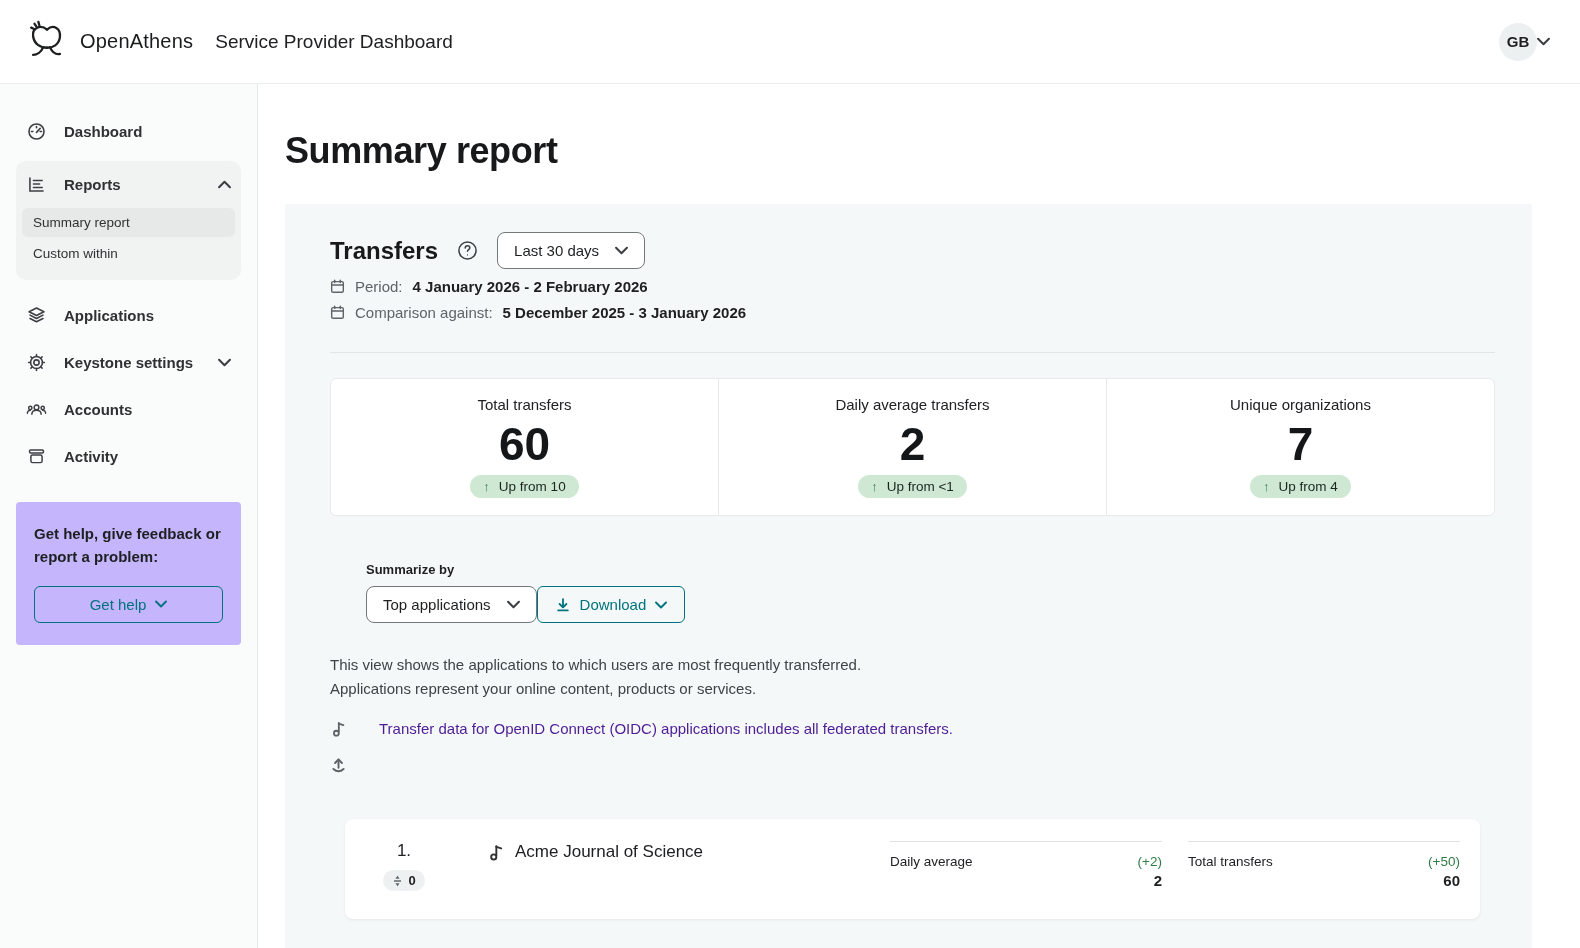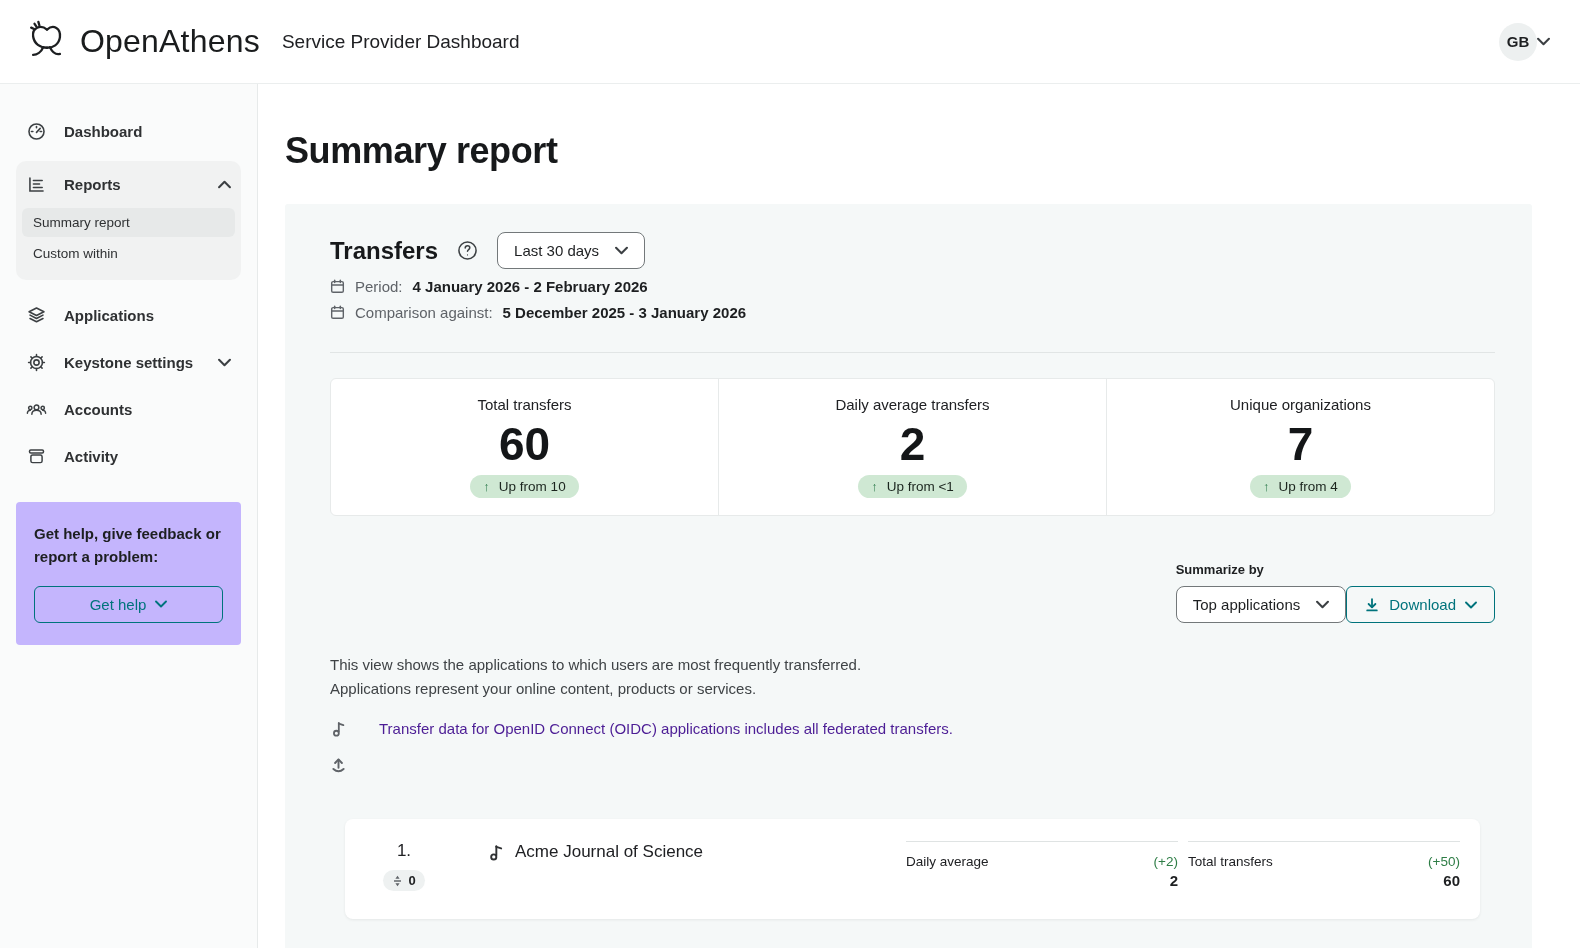--- a/index.html
+++ b/index.html
@@ -15,21 +15,21 @@
   
   .header {
     flex: 0 0 84px;
     display: flex; align-items: center;
     padding: 0 30px 0 24px;
     background: #fff;
     border-bottom: 1px solid #ebeeee;
   }
   .logo-mark { width: 46px; height: 46px; flex: 0 0 auto; }
   .brand {
-    font-size: 32px; font-weight: 500; color: #1a1c1d;
+    font-size: 20px; font-weight: 500; color: #1a1c1d;
     margin-left: 10px; letter-spacing: 0.2px;
   }
   .app-title { font-size: 19px; color: #202124; margin-left: 22px; }
   .header-right { margin-left: auto; display: flex; align-items: center; }
   .avatar {
     width: 38px; height: 38px; border-radius: 50%;
     background: #edf0f0; display: flex; align-items: center; justify-content: center;
     font-weight: 700; font-size: 15px; color: #1d1f21; cursor: pointer;
   }
   .chev { display: inline-flex; color: #3c4043; }
@@ -110,21 +110,21 @@
   .stat + .stat { border-left: 1px solid #e7eaea; align-items: center; }
   .stat-label { font-size: 15px; color: #202124; }
   .stat-value { font-size: 46px; font-weight: 700; color: #141618; line-height: 1.05; }
   .pill {
     display: inline-flex; align-items: center; gap: 9px;
     background: #cfe8d3; border-radius: 999px; padding: 4px 13px;
     font-size: 13.5px; color: #1b251e;
   }
   .pill .up-arrow { color: #2c7a4b; font-size: 13px; line-height: 1; }
 
-  .controls-row { margin-top: 46px; display: flex; justify-content: flex-end; align-items: flex-end; margin-left: 36px; }
+  .controls-row { margin-top: 46px; display: flex; justify-content: flex-start; align-items: flex-end; margin-left: 36px; }
   .summarize-label { font-size: 13px; font-weight: 700; color: #1d1f21; margin-bottom: 9px; }
   .download-btn {
     border: 1px solid #00737c; border-radius: 6px; background: transparent;
     color: #00737c; font-size: 15px; font-family: inherit;
     padding: 9px 17px; display: inline-flex; align-items: center; gap: 9px;
     cursor: pointer;
   }
 
   .desc { margin-top: 30px; font-size: 15px; color: #3f4346; line-height: 1.6; }
   .note { margin-top: 19px; display: flex; align-items: center; gap: 32px; font-size: 15px; color: #4c1d95; }
@@ -139,21 +139,21 @@
   .rank-block { width: 74px; text-align: center; }
   .rank { font-size: 17px; color: #202124; }
   .rank-pill {
     margin-top: 9px; display: inline-flex; align-items: center; gap: 5px;
     background: #eef1f1; border-radius: 999px; padding: 3px 9px;
     font-size: 13px; font-weight: 700; color: #1d1f21;
   }
   .name-block { display: flex; align-items: center; gap: 10px; margin-left: 46px; padding-top: 1px; }
   .name-block .nicon { display: inline-flex; color: #2f3133; }
   .app-name { font-size: 17px; color: #202124; }
-  .metrics { margin-left: auto; display: flex; gap: 10px; }
+  .metrics { margin-left: auto; display: flex; gap: 26px; }
   .metric { width: 272px; border-top: 1px solid #dfe3e3; padding-top: 12px; }
   .metric-top { display: flex; justify-content: space-between; font-size: 13.5px; color: #202124; }
   .delta { color: #2e7d46; }
   .metric-value { margin-top: 3px; text-align: right; font-size: 15px; font-weight: 700; color: #1d1f21; }
 </style>
 </head>
 <body>
 
 <div class="app">
 

